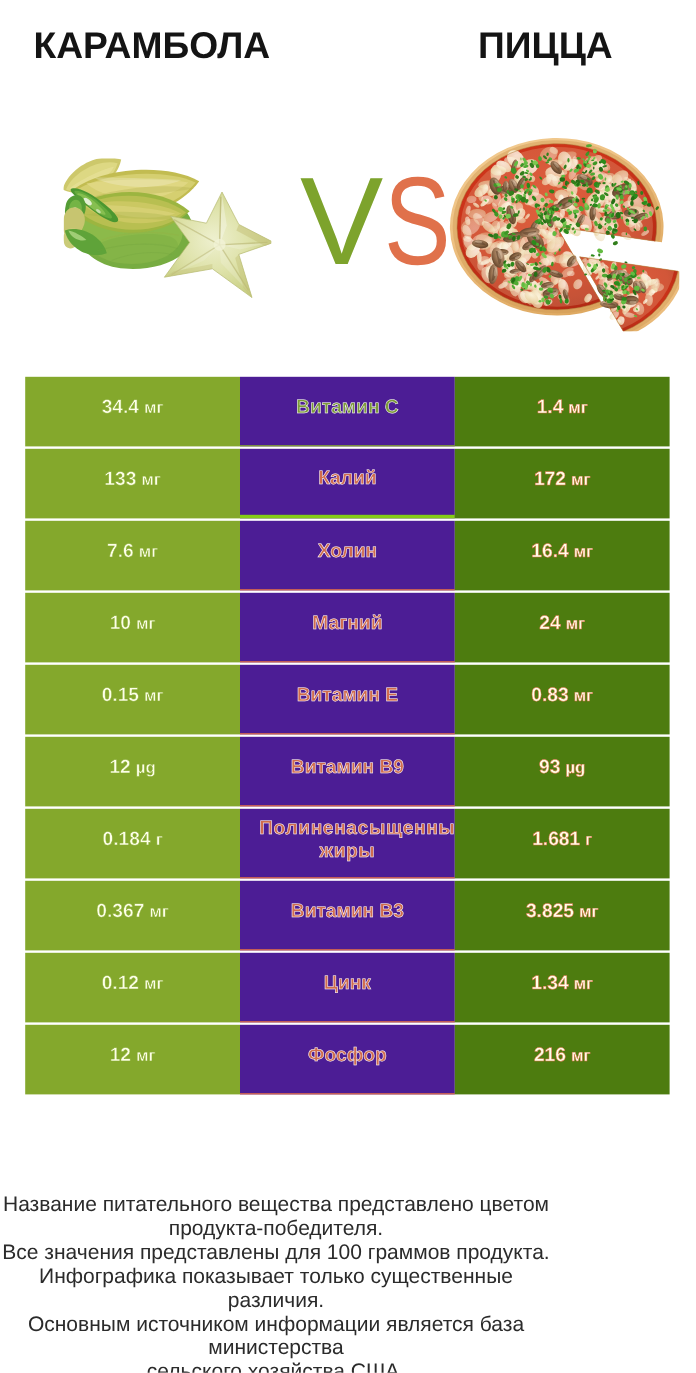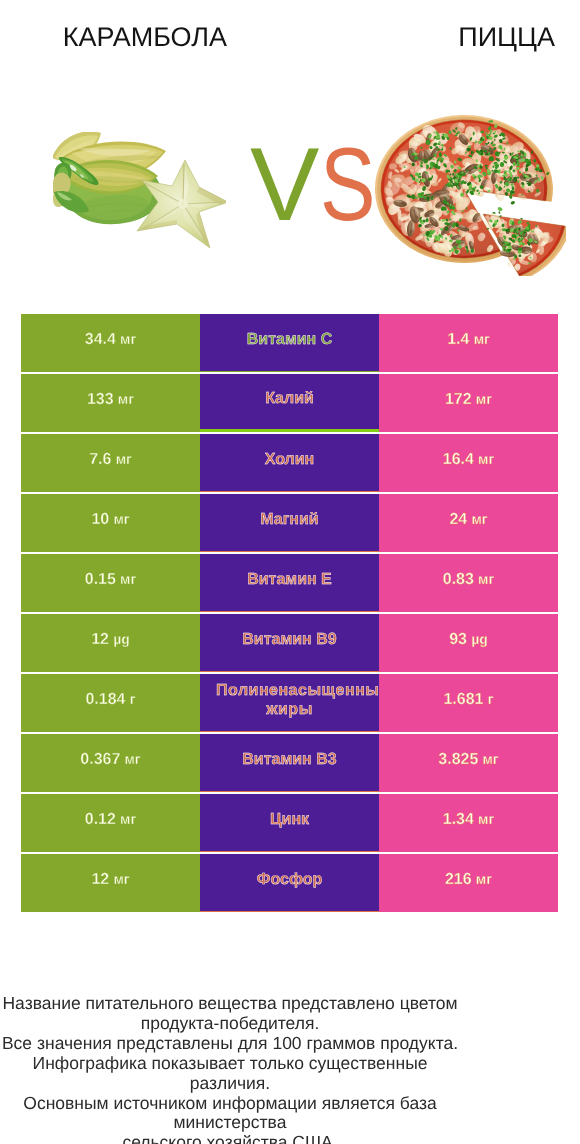--- a/index.html
+++ b/index.html
@@ -7,42 +7,42 @@
   body{
     width:580px;height:1144px;background:#ffffff;overflow:hidden;
     font-family:"Liberation Sans", sans-serif;
     -webkit-font-smoothing:antialiased;
     text-rendering:geometricPrecision;
   }
   .page{position:relative;width:580px;height:1144px;}
 
   
   .hdr{position:absolute;left:0;top:0;width:580px;height:300px;}
-  .title{position:absolute;top:24.5px;font-size:27px;line-height:25px;font-weight:400;color:#141414;
-         text-align:right;white-space:nowrap;}
+  .title{position:absolute;top:24.5px;font-size:31px;line-height:25px;font-weight:700;color:#141414;
+         text-align:center;white-space:nowrap;}
   .title.left{left:26px;width:201px;}
   .title.right{left:354px;width:201px;}
 
   .heroL{position:absolute;left:53px;top:132px;width:173px;height:118px;}
   .heroR{position:absolute;left:374px;top:114px;width:192px;height:162px;}
 
   .vs{position:absolute;left:225px;top:147px;width:200px;
       font-size:104px;line-height:76px;font-weight:400;white-space:nowrap;margin-left:25px;}
   .vs .v{color:#7da32c;display:inline-block;vertical-align:top;}
   .vs .s{color:#e0714b;display:inline-block;vertical-align:top;
          transform:scaleX(0.80);transform-origin:left top;margin-left:1px;}
 
   
   .tbl{position:absolute;left:21px;top:314px;width:537px;}
   .row{display:flex;height:58px;margin-bottom:2px;}
   .row:last-child{margin-bottom:0;}
   .cell{width:179px;display:flex;align-items:center;justify-content:center;
         box-sizing:border-box;overflow:hidden;}
   .cell.l{background:#84a82c;color:#fdffe8;-webkit-text-stroke:0.4px #84a82c;}
-  .cell.r{background:#ec4899;color:#fdffe8;align-items:center;-webkit-text-stroke:0.4px #e26e49;}
+  .cell.r{background:#4d7c0f;color:#fdffe8;align-items:center;-webkit-text-stroke:0.4px #e26e49;}
   .cell.m{background:#4c1d95;font-weight:700;font-size:16px;text-align:center;
           line-height:19px;-webkit-text-stroke:0.42px #ffffff;}
   .cell.m .ntxt{display:block;width:147px;position:relative;top:-3px;}
   .val{font-size:16px;font-weight:700;white-space:nowrap;position:relative;top:-3px;}
   .val .u{font-size:14px;font-weight:700;margin-left:4.2px;}
 
   
   .foot{position:absolute;left:0;top:974px;width:460px;text-align:center;
         font-size:17.5px;line-height:19.9px;color:#2b2b2b;margin-top:20px;}
 </style>

